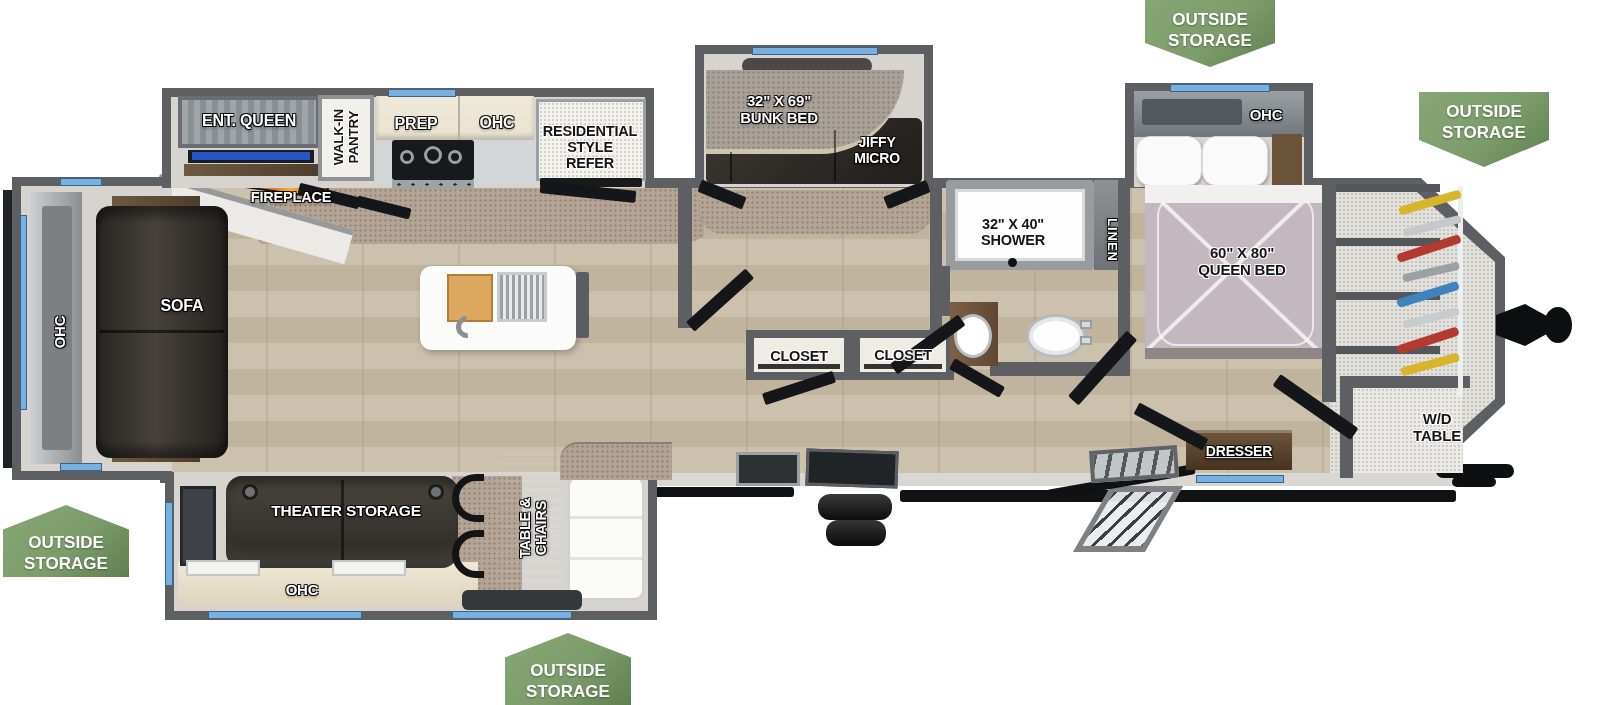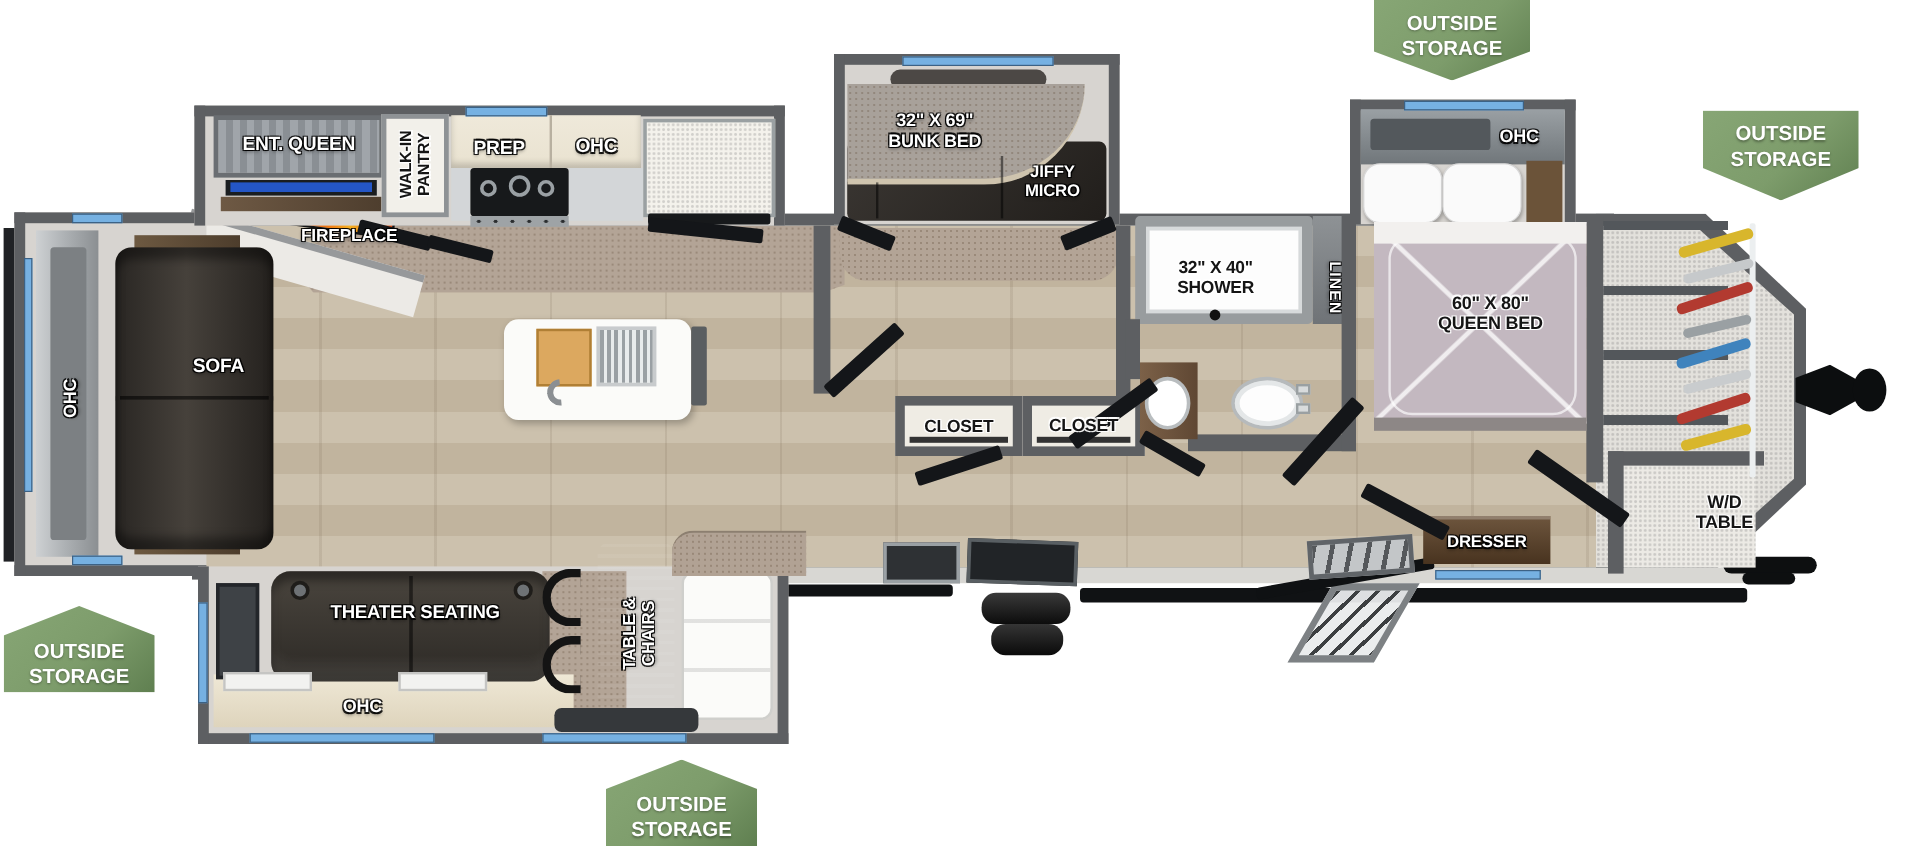--- a/index.html
+++ b/index.html
@@ -235,39 +235,42 @@
   <div class="fin" style="left:890px;top:364px;width:84px;height:13px;transform:rotate(-36deg);transform-origin:0 0;"></div>
   <div class="fin" style="left:1068px;top:396px;width:88px;height:14px;transform:rotate(-48deg);transform-origin:0 0;"></div>
   <div class="fin" style="left:1132px;top:420px;width:78px;height:13px;transform:rotate(28deg);"></div>
   <div class="fin" style="left:1268px;top:400px;width:95px;height:14px;transform:rotate(35deg);"></div>
 
   <div class="lbl lw" style="left:249px;top:121px;font-size:16px;">ENT. QUEEN</div>
   <div class="lbl lb r-90" style="left:346px;top:137px;font-size:13.5px;">WALK-IN
 PANTRY</div>
   <div class="lbl lw" style="left:416px;top:124px;font-size:16px;">PREP</div>
   <div class="lbl lw" style="left:497px;top:123px;font-size:16px;">OHC</div>
+  <div class="lbl lb" style="left:590px;top:147px;font-size:14.5px;">RESIDENTIAL
+STYLE
+REFER</div>
   <div class="lbl lw" style="left:291px;top:197px;font-size:14.5px;">FIREPLACE</div>
   <div class="lbl lw r-90" style="left:60px;top:332px;font-size:15px;">OHC</div>
   <div class="lbl lw" style="left:182px;top:306px;font-size:16px;">SOFA</div>
   <div class="lbl lw" style="left:779px;top:110px;font-size:15px;">32" X 69"
 BUNK BED</div>
   <div class="lbl lw" style="left:877px;top:151px;font-size:14px;">JIFFY
 MICRO</div>
   <div class="lbl lb" style="left:1013px;top:232px;font-size:14.5px;">32" X 40"
 SHOWER</div>
   <div class="lbl lw r90" style="left:1112px;top:240px;font-size:13px;letter-spacing:1px;">LINEN</div>
   <div class="lbl lb" style="left:799px;top:356px;font-size:14.5px;">CLOSET</div>
   <div class="lbl lb" style="left:903px;top:355px;font-size:14.5px;">CLOSET</div>
   <div class="lbl lw" style="left:1266px;top:115px;font-size:15px;">OHC</div>
   <div class="lbl lb" style="left:1242px;top:262px;font-size:15px;">60" X 80"
 QUEEN BED</div>
-  <div class="lbl lw" style="left:1239px;top:452px;font-size:14px;">DRESSER</div>
+  <div class="lbl lw" style="left:1239px;top:452px;font-size:14px;text-decoration:underline;">DRESSER</div>
   <div class="lbl lb" style="left:1437px;top:428px;font-size:15px;">W/D
 TABLE</div>
-  <div class="lbl lw" style="left:346px;top:511px;font-size:15.5px;">THEATER SEATING</div>
+  <div class="lbl lw" style="left:346px;top:511px;font-size:15.5px;">THEATER STORAGE</div>
   <div class="lbl lw" style="left:302px;top:590px;font-size:15px;">OHC</div>
   <div class="lbl lw r-90" style="left:533px;top:528px;font-size:14.5px;">TABLE &amp;
 CHAIRS</div>
 
   <div class="badge down" style="left:1145px;top:0px;width:130px;height:67px;">OUTSIDE
 STORAGE</div>
   <div class="badge down" style="left:1419px;top:92px;width:130px;height:75px;">OUTSIDE
 STORAGE</div>
   <div class="badge up" style="left:3px;top:505px;width:126px;height:72px;">OUTSIDE
 STORAGE</div>

